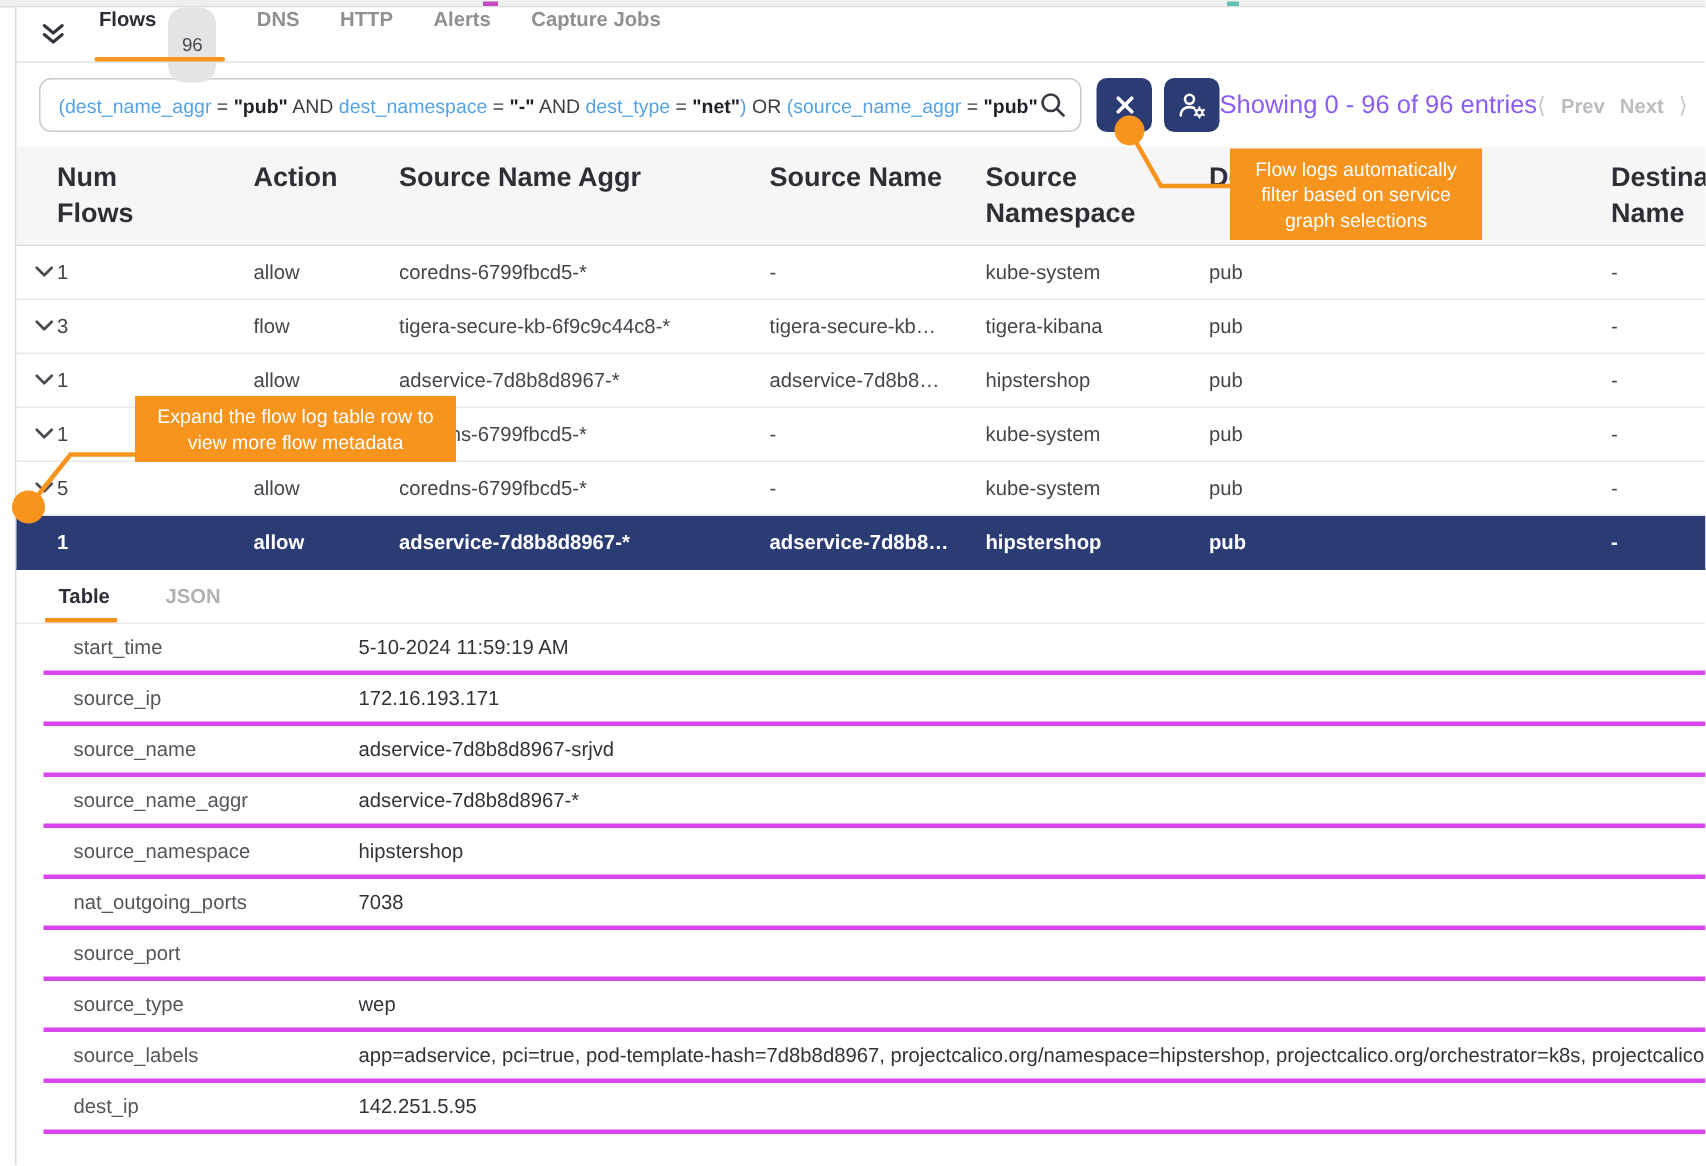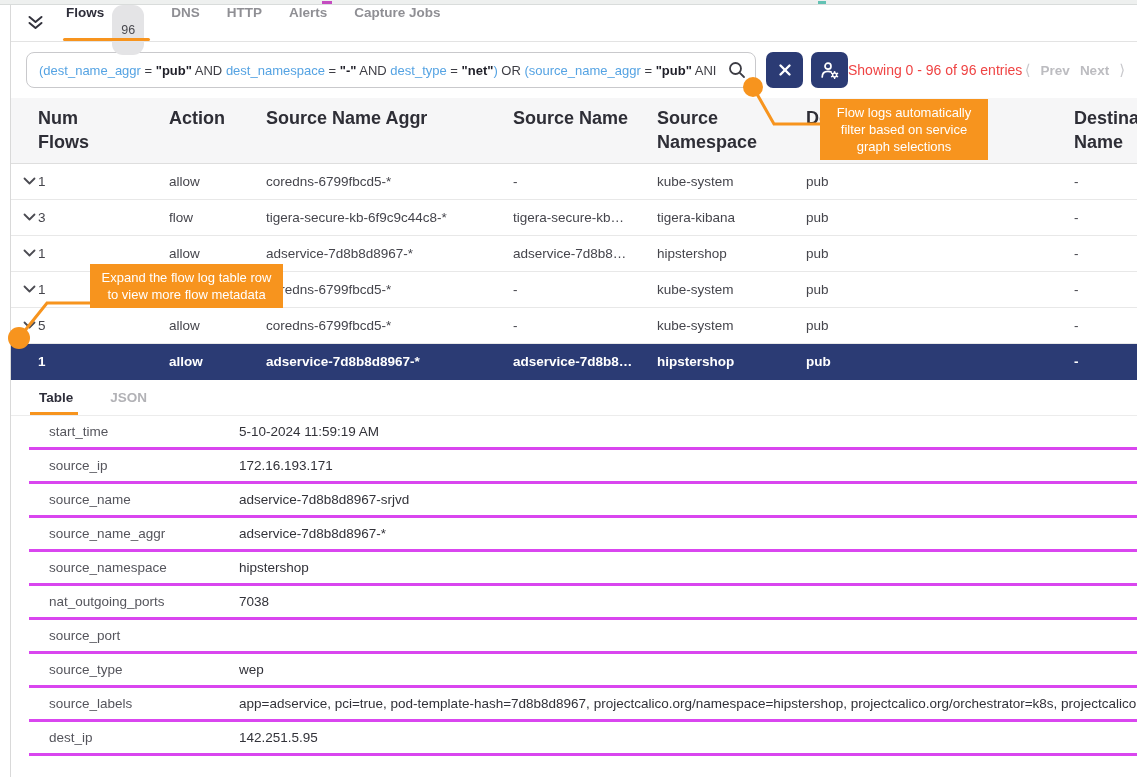--- a/index.html
+++ b/index.html
@@ -35,21 +35,21 @@
     border:1px solid #c9c9cc; border-radius:8px; padding:0 8px 0 12px;
     background:#fff; overflow:hidden; cursor:text; }
   .query-text { flex:1; white-space:nowrap; overflow:hidden; font-size:13px; color:#3d3d44; }
   .tok-field { color:#55a3e3; }
   .tok-value { color:#1f1f28; font-weight:bold; }
   .tok-plain { color:#3d3d44; }
   .icon-btn { width:37px; height:36px; background:#2b3b74; border:none; border-radius:7px;
     display:flex; align-items:center; justify-content:center; cursor:pointer; flex:none; }
   .btn-x { margin-left:10px; }
   .btn-user { margin-left:8px; }
-  .showing { font-size:14px; color:#ef4444; white-space:nowrap; }
+  .showing { font-size:17px; color:#8b5cf6; white-space:nowrap; }
   .pager { margin-left:auto; margin-right:6px; display:flex; align-items:center; gap:10px;
     color:#bcbcc0; font-size:13.5px; font-weight:bold; white-space:nowrap; }
   .pager .angle { font-weight:normal; color:#c9c9cd; font-size:15px; }
   .pager-link { cursor:pointer; }
 
   
   .flow-grid { display:grid;
     grid-template-columns:27px 131px 97px 247px 144px 149px 268px 1fr; }
   .flow-head { background:#f6f6f7; border-bottom:1px solid #dedede;
     padding:8px 0 8px 0; min-height:48px; }
@@ -79,21 +79,21 @@
   .detail-table { margin-left:18px; }
   .detail-row { display:grid; grid-template-columns:20px 190px 1fr; align-items:center;
     height:34px; border-bottom:3px solid #d946ef; font-size:13.5px; }
   .detail-key { grid-column:2; color:#55555c; }
   .detail-val { grid-column:3; color:#323239; white-space:nowrap; overflow:hidden; }
 
   
   .tooltip { position:absolute; background:#F7941E; color:#fff; font-size:13px;
     line-height:1.32; text-align:center; padding:5px 10px; z-index:30; }
   .tooltip-1 { left:820px; top:99px; width:168px; }
-  .tooltip-2 { left:90px; top:264px; width:193px; }
+  .tooltip-2 { left:90px; top:264px; width:214px; }
 
   #connector-overlay { position:absolute; top:0; left:0; width:1137px; height:777px;
     pointer-events:none; z-index:29; }
 </style>
 </head>
 <body>
 
 <div id="stage">
 
   <div class="top-strip">

